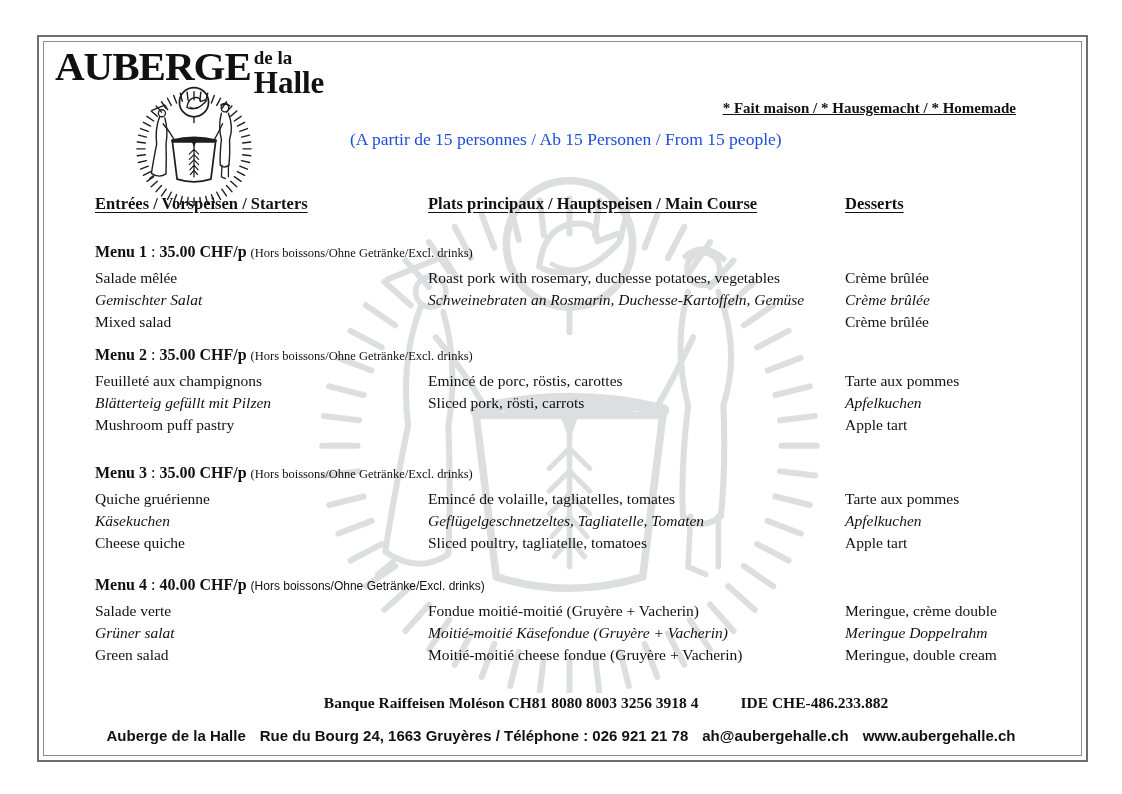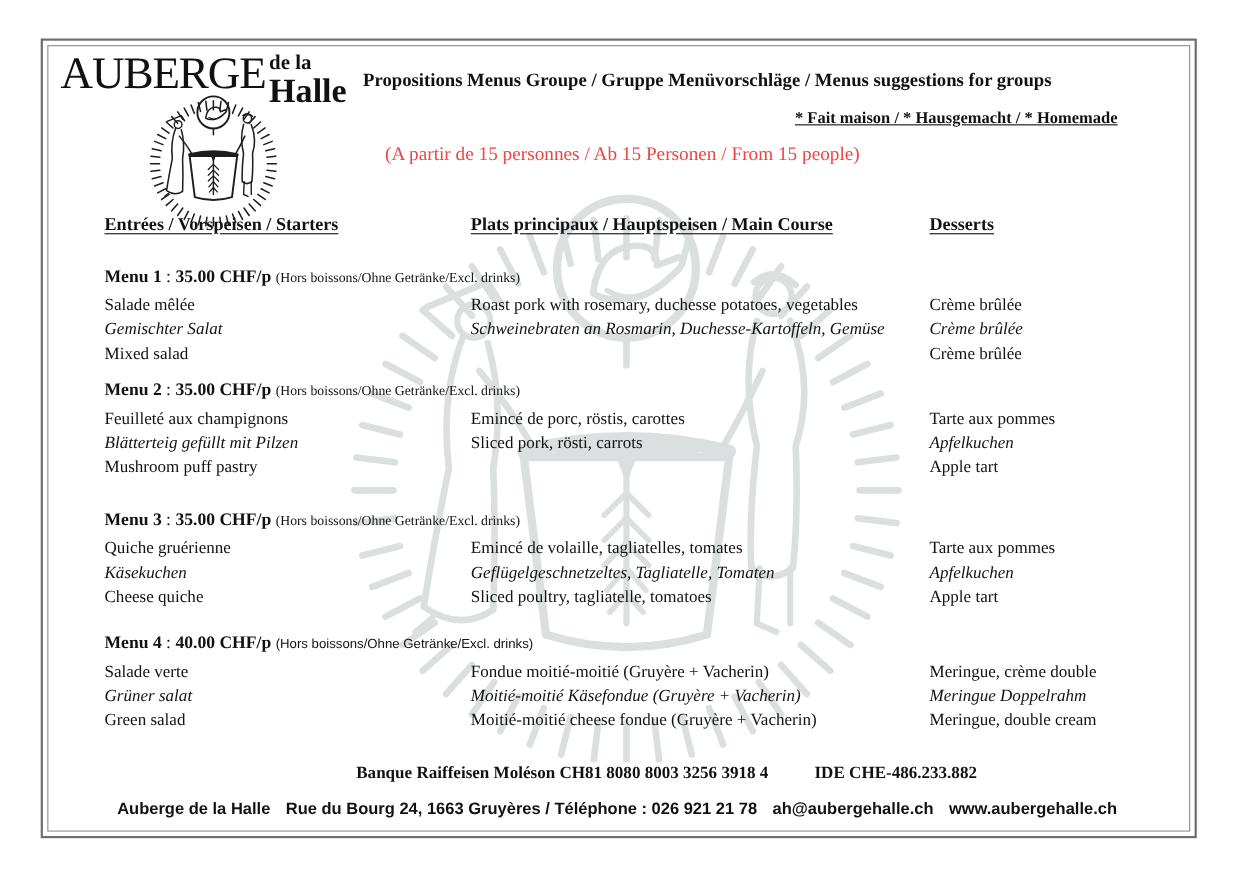--- a/index.html
+++ b/index.html
@@ -7,29 +7,29 @@
         font-family:"Liberation Serif","DejaVu Serif",serif;color:#111;}
   
   .frame-outer{position:absolute;left:37px;top:35px;width:1047px;height:723px;
                border:2px solid #6e6e6e;z-index:1;}
   .frame-inner{position:absolute;left:4px;top:4px;right:4px;bottom:4px;border:1px solid #8d8d8d;}
   
   .watermark-art{position:absolute;left:282px;top:148px;z-index:2;color:#dcdfe0;}
   .content{position:absolute;inset:0;z-index:3;}
   
   .brand{position:absolute;left:55px;top:46px;display:flex;align-items:flex-start;line-height:1;}
-  .brand-main{font-size:41px;font-weight:normal;letter-spacing:-1px;}
+  .brand-main{font-size:41px;font-weight:bold;letter-spacing:-1px;}
   .brand-side{margin-left:3px;display:flex;flex-direction:column;}
   .brand-dela{font-size:19px;font-weight:bold;margin-top:2px;}
   .brand-halle{font-size:31px;font-weight:bold;margin-top:0px;}
   .logo-art{position:absolute;left:120px;top:80px;z-index:3;color:#1e1e1e;}
   
   .doc-title{position:absolute;left:330px;top:63px;font-weight:bold;font-size:17px;white-space:nowrap;}
   .homemade{position:absolute;right:106px;top:100px;font-weight:bold;font-size:15px;white-space:nowrap;text-decoration:underline;}
-  .min-people{position:absolute;left:350px;top:129px;font-size:17.5px;color:#ef4444;white-space:nowrap;}
+  .min-people{position:absolute;left:350px;top:129px;font-size:17.5px;color:#1d4ed8;white-space:nowrap;}
   
   .colheads span{position:absolute;top:194px;font-weight:bold;font-size:16.5px;
                  text-decoration:underline;text-underline-offset:3px;white-space:nowrap;text-align:right;}
   .ch-1{left:95px;} .ch-2{left:428px;} .ch-3{left:845px;}
   
   .menu-section{position:absolute;left:0;width:1122px;}
   .menu-head{position:absolute;left:95px;top:0;font-size:16px;white-space:nowrap;}
   .mh-name,.mh-price{font-weight:bold;}
   .mh-note{font-size:12.5px;}
   .note-sans .mh-note{font-family:"Liberation Sans","DejaVu Sans",sans-serif;font-size:12px;}
@@ -151,21 +151,20 @@
       <span class="brand-side">
         <span class="brand-dela">de la</span>
         <span class="brand-halle">Halle</span>
       </span>
     </div>
 
     <svg class="logo-art" width="148" height="126" viewBox="0 0 200 216" preserveAspectRatio="xMidYMid meet">
       <use href="#emblem" xlink:href="#emblem"></use>
     </svg>
 
-    <div class="doc-title">Propositions Menus Groupe / Gruppe Menüvorschläge / Menus suggestions for groups</div>
     <div class="homemade">* Fait maison / * Hausgemacht / * Homemade</div>
     <div class="min-people">(A partir de 15 personnes / Ab 15 Personen / From 15 people)</div>
 
     <div class="colheads">
       <span class="ch-1">Entrées / Vorspeisen / Starters</span>
       <span class="ch-2">Plats principaux / Hauptspeisen / Main Course</span>
       <span class="ch-3">Desserts</span>
     </div>
 
     <section class="menu-section" style="top:243px">

